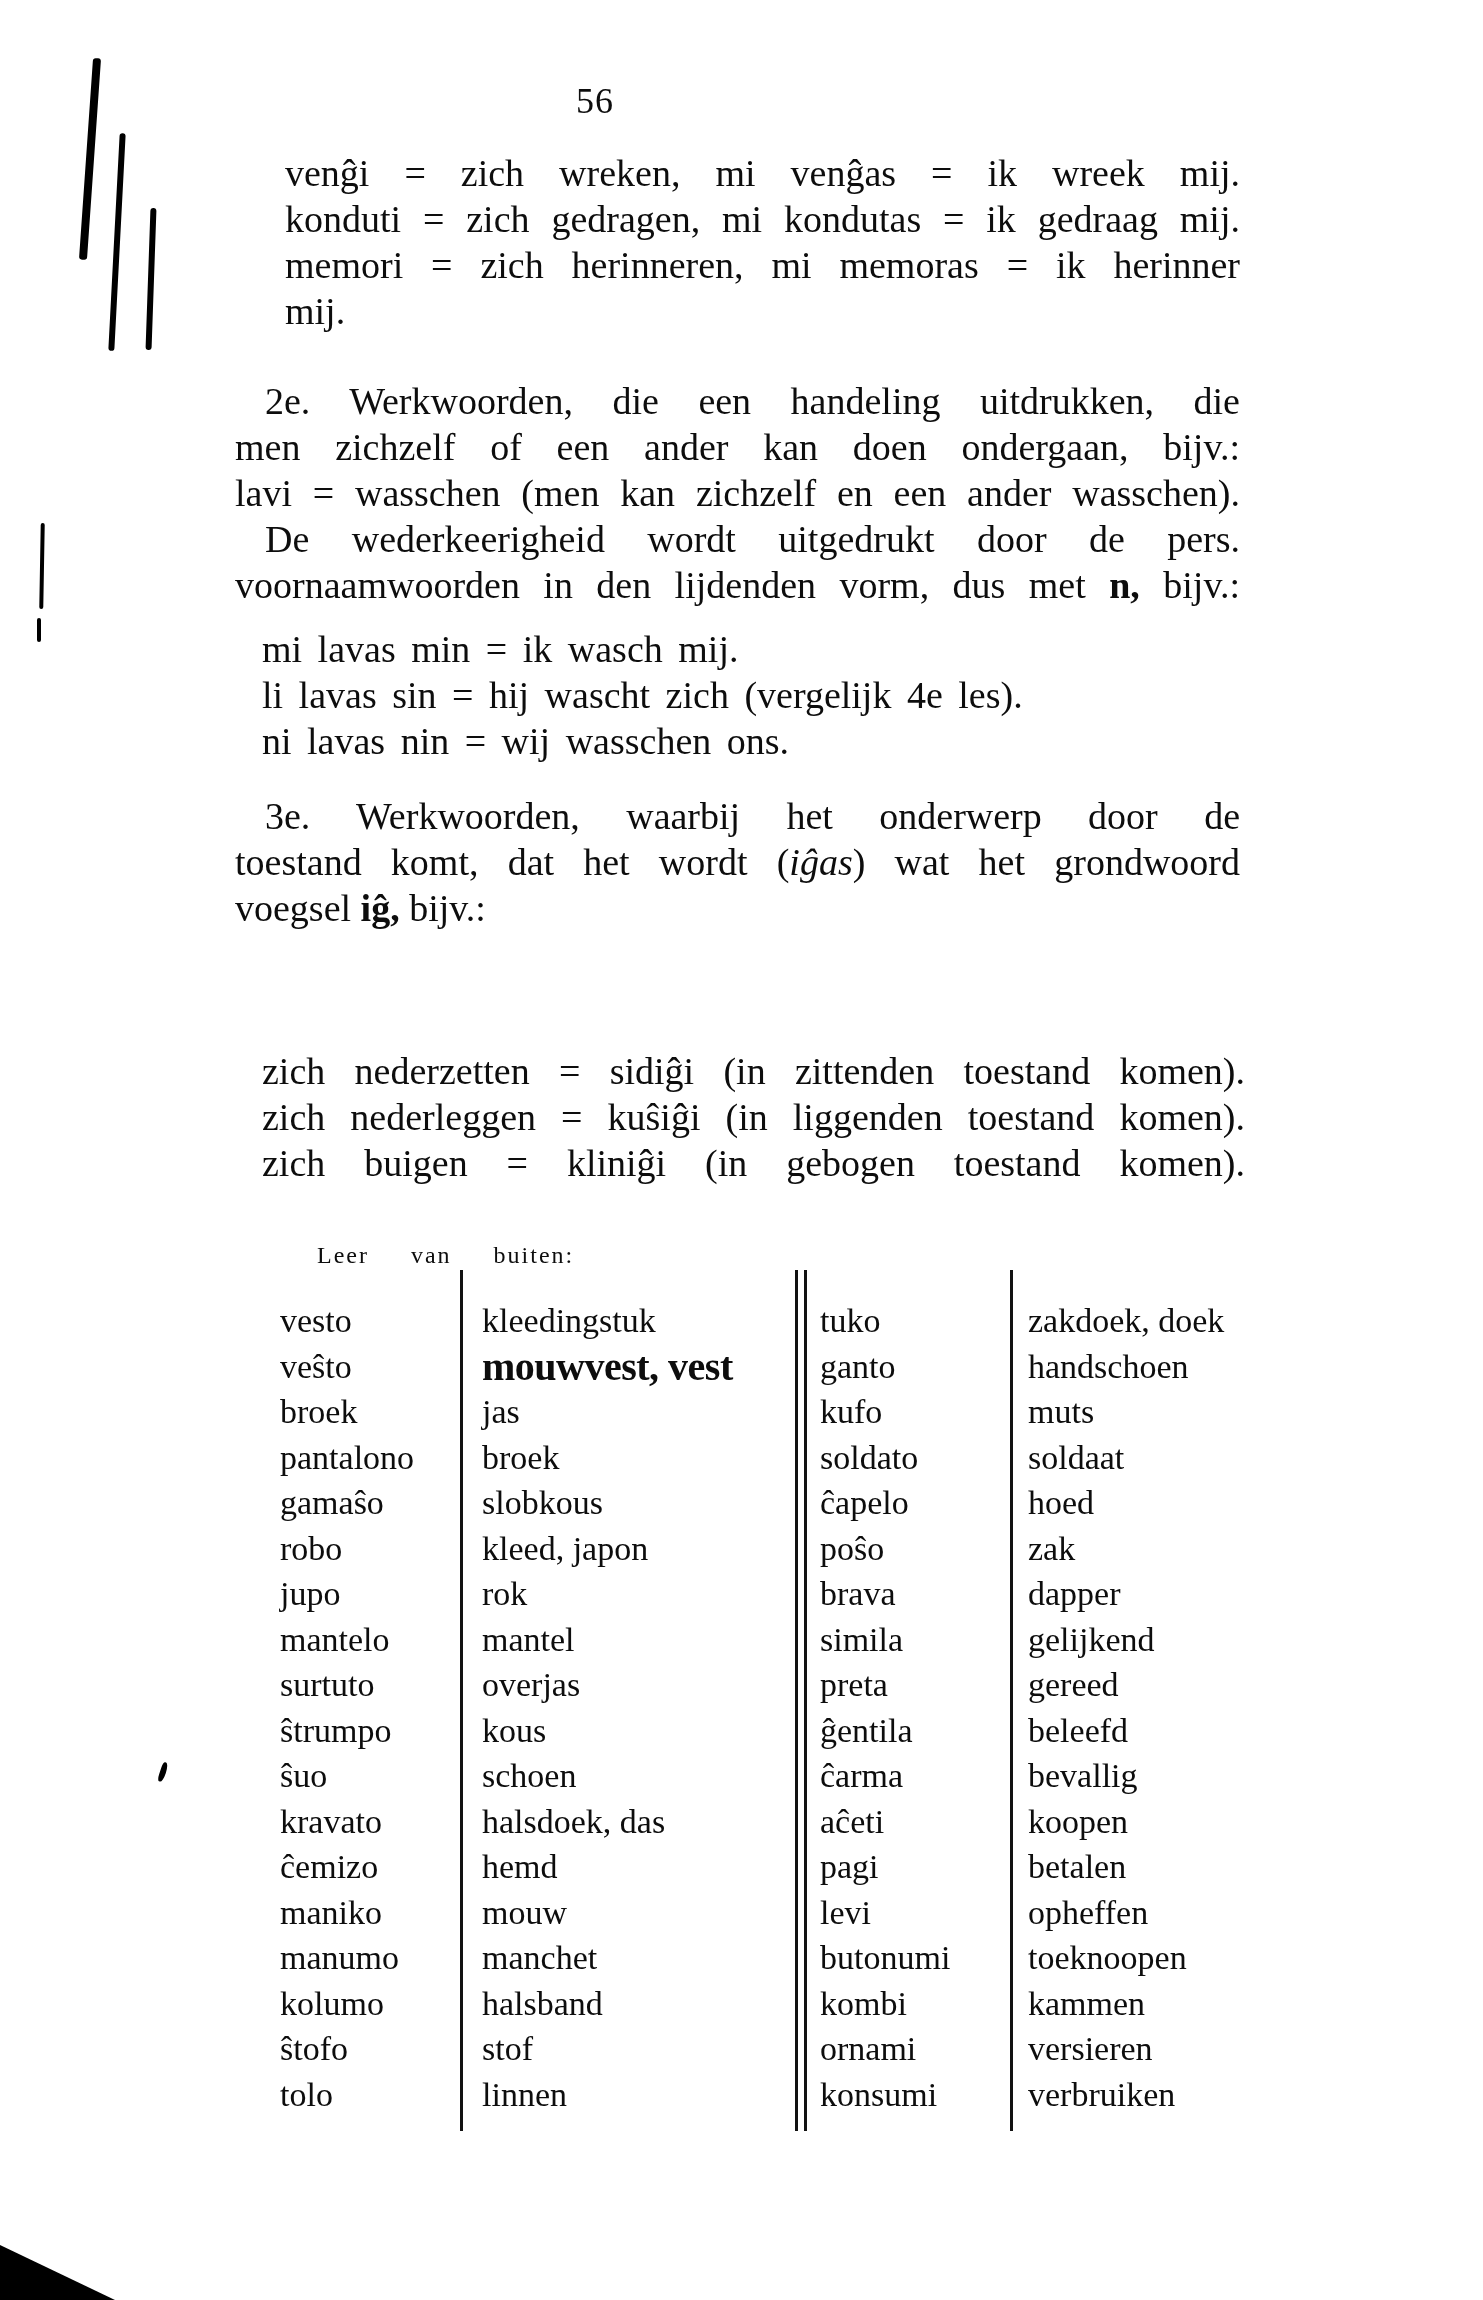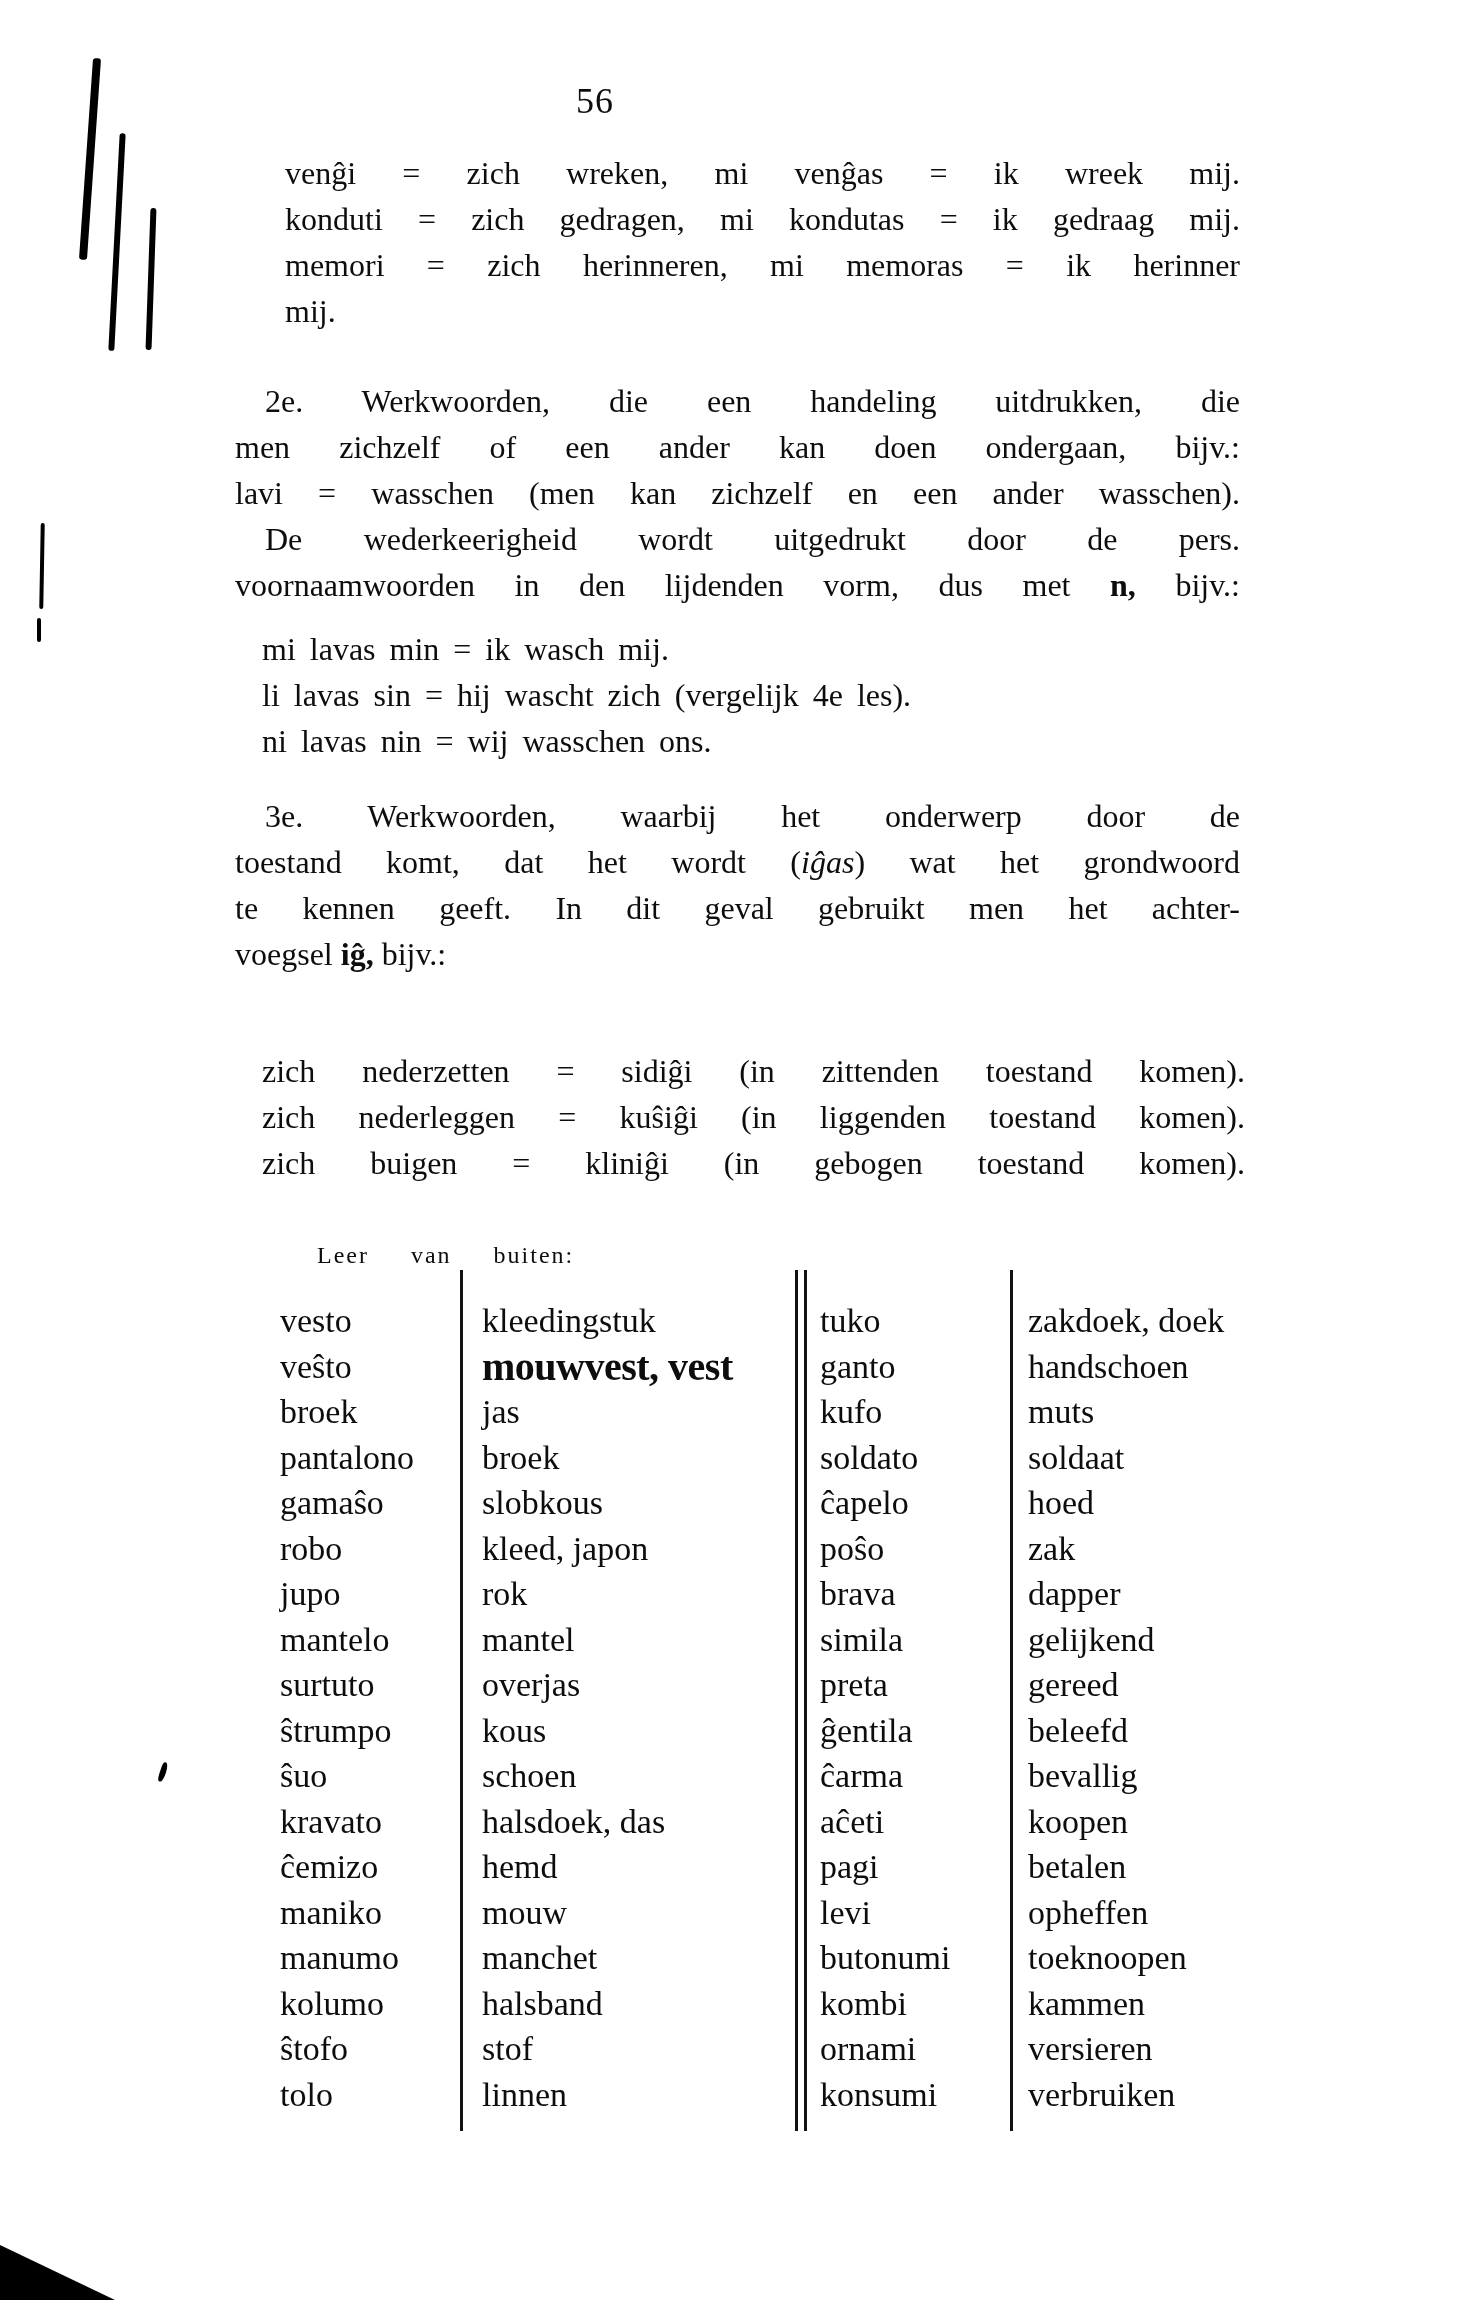--- a/index.html
+++ b/index.html
@@ -6,21 +6,21 @@
   body {
     width: 1483px; height: 2300px;
     background: #ffffff;
     color: #0d0d0d;
     font-family: "Liberation Serif", "DejaVu Serif", serif;
     position: relative;
     overflow: hidden;
   }
   .abs { position: absolute; }
   .line {
-    font-size: 32px;
+    font-size: 38px;
     line-height: 46px;
     color: #0d0d0d;
   }
   .just {
     text-align: justify;
     text-align-last: justify;
   }
   .indent { text-indent: 30px; }
   #page-number {
     top: 80px; left: 545px; width: 100px;
@@ -107,21 +107,20 @@
 
 <div class="abs" id="ex1">
   <div class="line">mi lavas min = ik wasch mij.</div>
   <div class="line">li lavas sin = hij wascht zich (vergelijk 4e les).</div>
   <div class="line">ni lavas nin = wij wasschen ons.</div>
 </div>
 
 <div class="abs" id="para3e">
   <div class="line just indent">3e. Werkwoorden, waarbij het onderwerp door de</div>
   <div class="line just"><span>toestand komt, dat het wordt (</span><i class="inl">iĝas</i><span>) wat het grondwoord</span></div>
-  <div class="line just">te kennen geeft. In dit geval gebruikt men het achter-</div>
   <div class="line"><span>voegsel </span><b class="inl">iĝ,</b><span> bijv.:</span></div>
 </div>
 
 <div class="abs" id="ex2">
   <div class="line just">zich nederzetten = sidiĝi (in zittenden toestand komen).</div>
   <div class="line just">zich nederleggen = kuŝiĝi (in liggenden toestand komen).</div>
   <div class="line just">zich buigen = kliniĝi (in gebogen toestand komen).</div>
 </div>
 
 <div class="abs" id="leer">Leer van buiten:</div>

